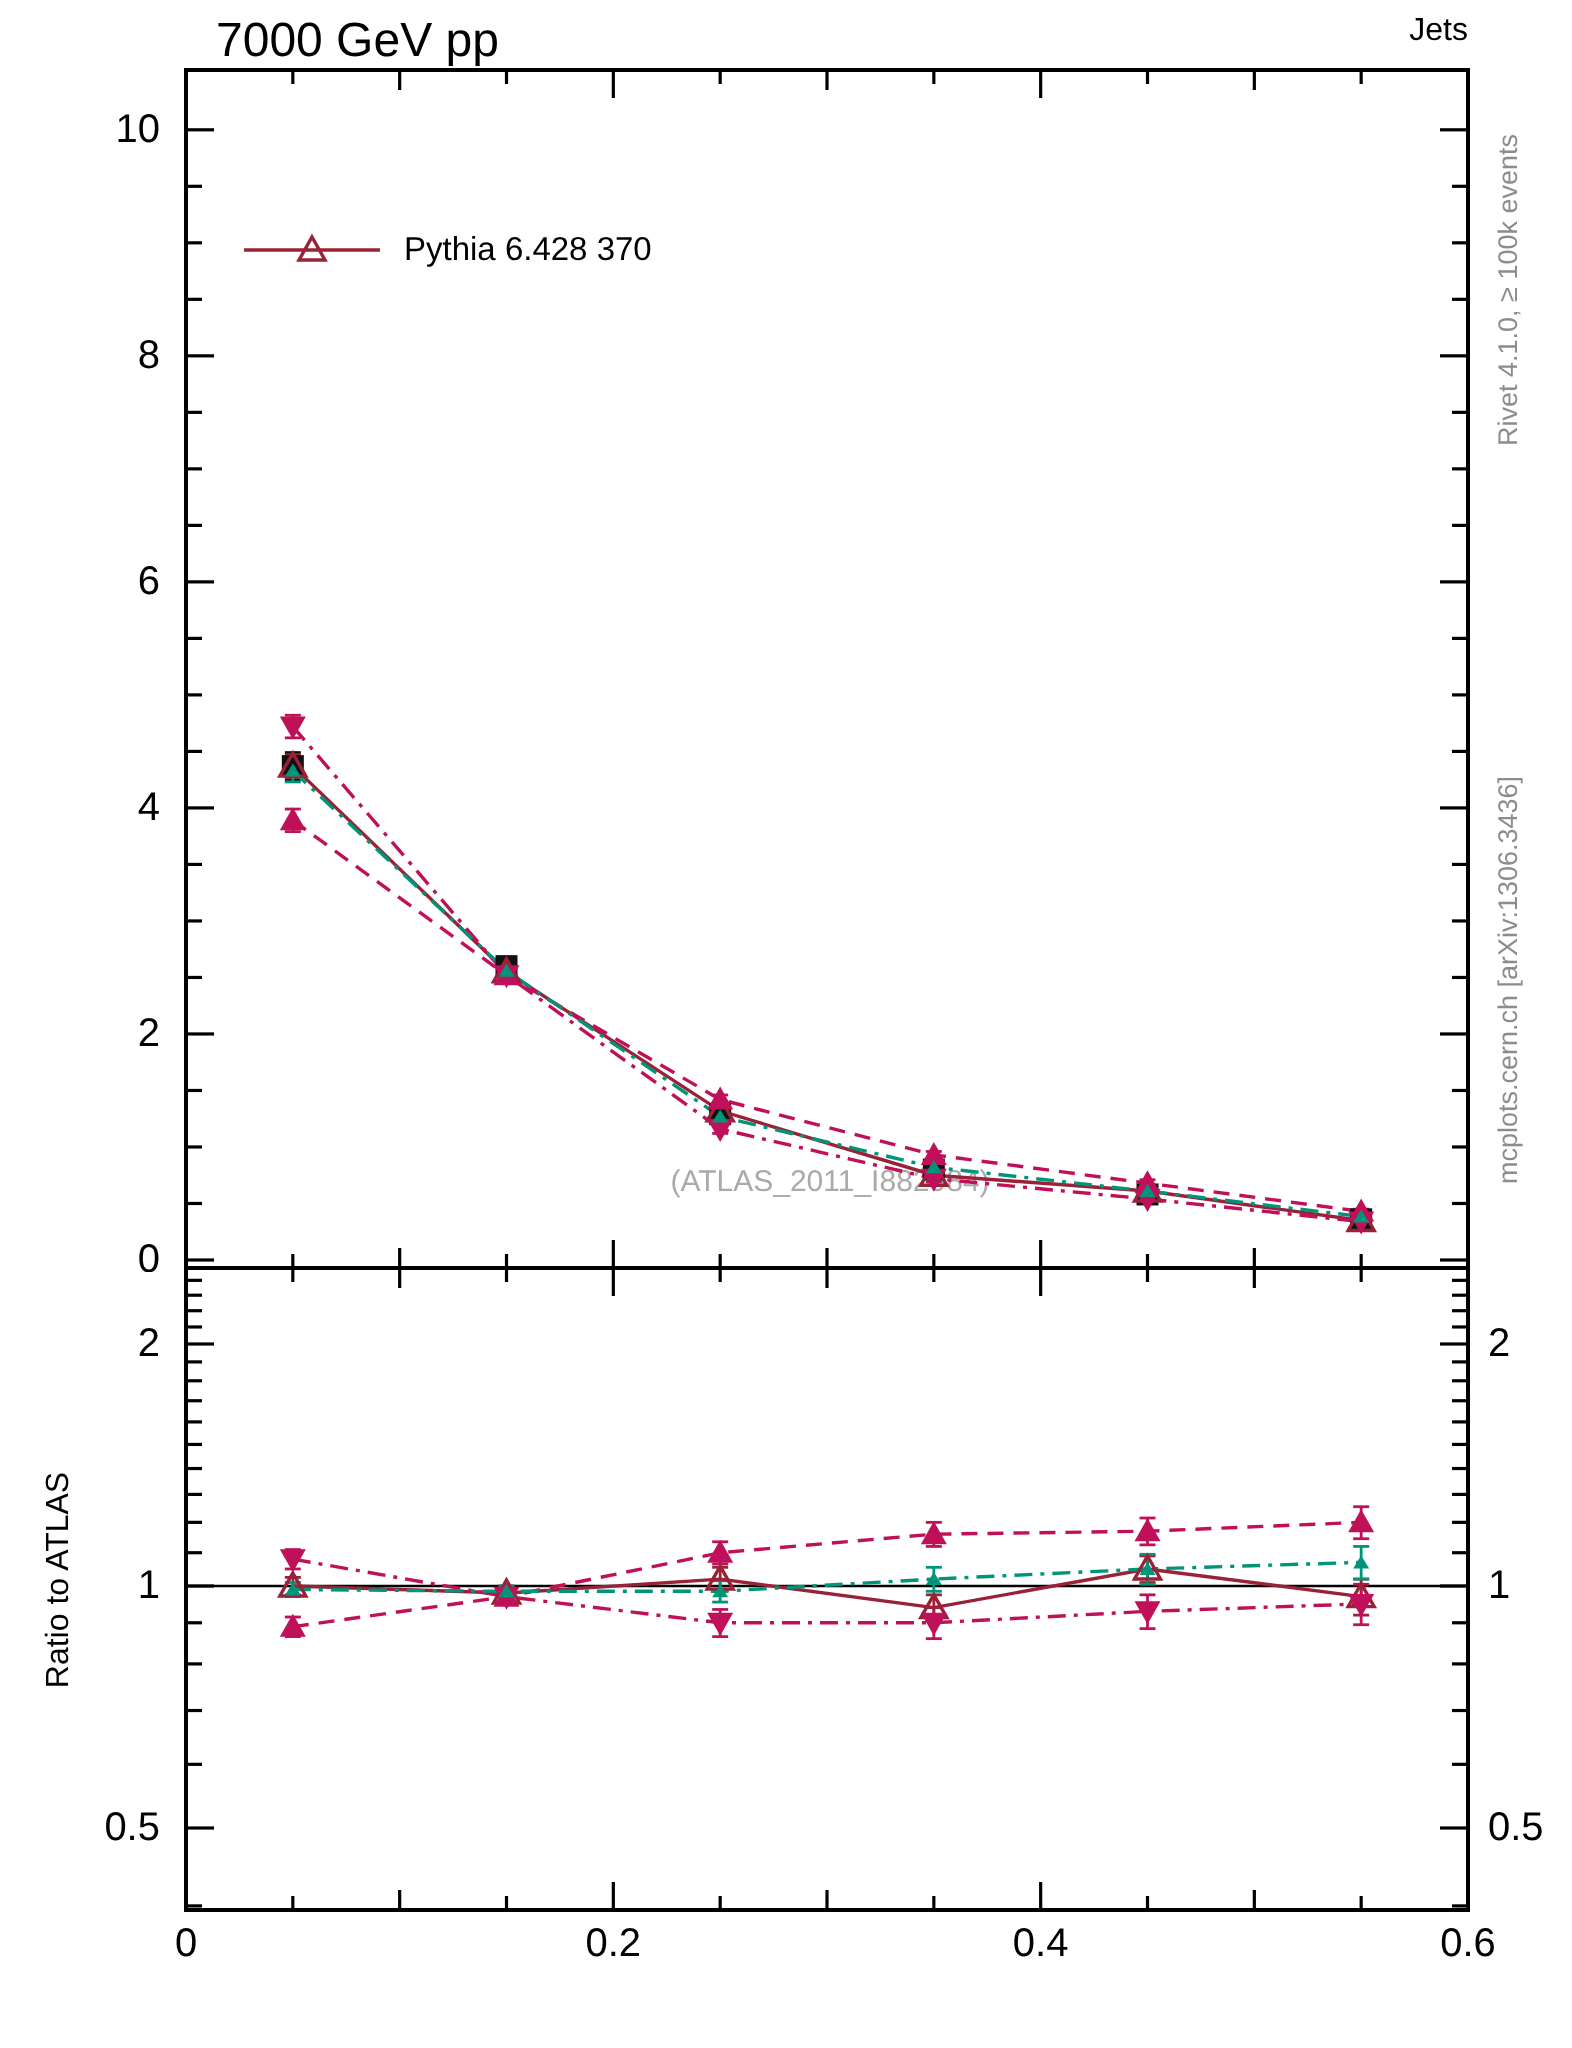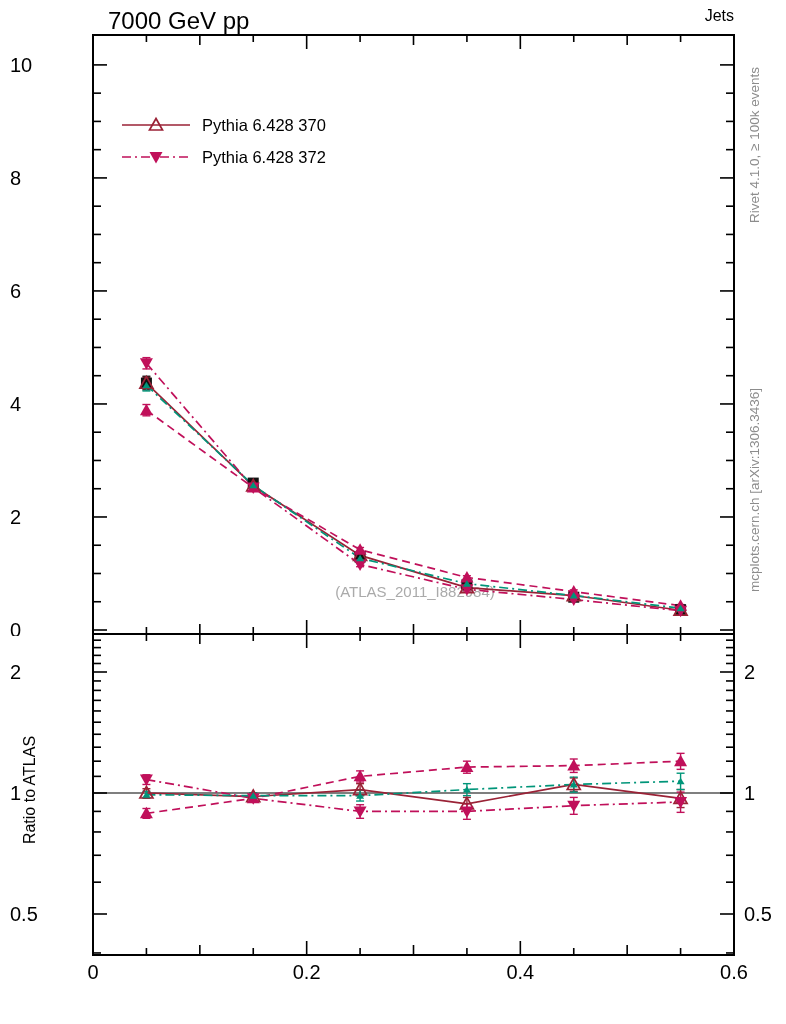--- a/index.html
+++ b/index.html
@@ -10,21 +10,21 @@
   #title-left{left:108px;top:7px;font-size:24px;z-index:3;}
   #title-right{right:52px;top:7px;font-size:16px;z-index:3;}
   .vtext{position:absolute;white-space:nowrap;color:#8c8c8c;font-size:13.5px;
          transform:translate(-50%,-50%) rotate(-90deg);z-index:3;}
   #rivet-note{left:754px;top:145px;}
   #mcplots-note{left:754px;top:490px;}
   #watermark{position:absolute;left:415px;top:591px;transform:translate(-50%,-50%);
              color:#aaaaaa;font-size:15px;z-index:1;white-space:nowrap;}
   #ratio-ylabel{position:absolute;left:30px;top:790px;transform:translate(-50%,-50%) rotate(-90deg);
                 font-size:16px;color:#000;z-index:3;white-space:nowrap;}
-  .ylab{position:absolute;width:70px;font-size:20px;line-height:20px;
+  .ylab{position:absolute;width:70px;text-align:right;font-size:20px;line-height:20px;
         transform:translateY(-50%);}
   .ylab-r{position:absolute;text-align:left;font-size:20px;line-height:20px;
         transform:translateY(-50%);}
   .xlab{position:absolute;font-size:20px;line-height:20px;transform:translateX(-50%);top:962px;}
   #main-ylabels{position:absolute;left:0;top:0;width:90px;height:636px;overflow:hidden;z-index:3;}
   #axis-labels{position:absolute;left:0;top:0;width:786px;height:1024px;z-index:3;pointer-events:none;}
   #legend{position:absolute;left:120px;top:109px;z-index:4;}
   .legend-row{display:flex;align-items:center;height:32px;}
   .legend-sample{width:72px;height:18px;flex:0 0 72px;}
   .legend-label{font-size:16.5px;padding-left:10px;}
@@ -479,23 +479,14 @@
   <div id="legend">
       <div class="legend-row">
         <svg width="72" height="18" class="legend-sample">
           <line x1="2" y1="9" x2="70" y2="9" stroke="#9a2236" stroke-width="1.7"></line>
           <g>
             <path d="M 36 2.5 L 42.5 14 L 29.5 14 Z" fill="none" stroke="#9a2236" stroke-width="1.7"></path>
           </g>
         </svg>
         <div class="legend-label">Pythia 6.428 370</div>
       </div>
-      <div class="legend-row">
-        <svg width="72" height="18" class="legend-sample">
-          <line x1="2" y1="9" x2="70" y2="9" stroke="#c0105a" stroke-width="1.7" stroke-dasharray="9 4 2 4"></line>
-          <g>
-            <path d="M 36 15.5 L 42.5 4 L 29.5 4 Z" fill="#c0105a"></path>
-          </g>
-        </svg>
-        <div class="legend-label">Pythia 6.428 372</div>
-      </div>
     </div>
 </div>
 
 </body></html>

